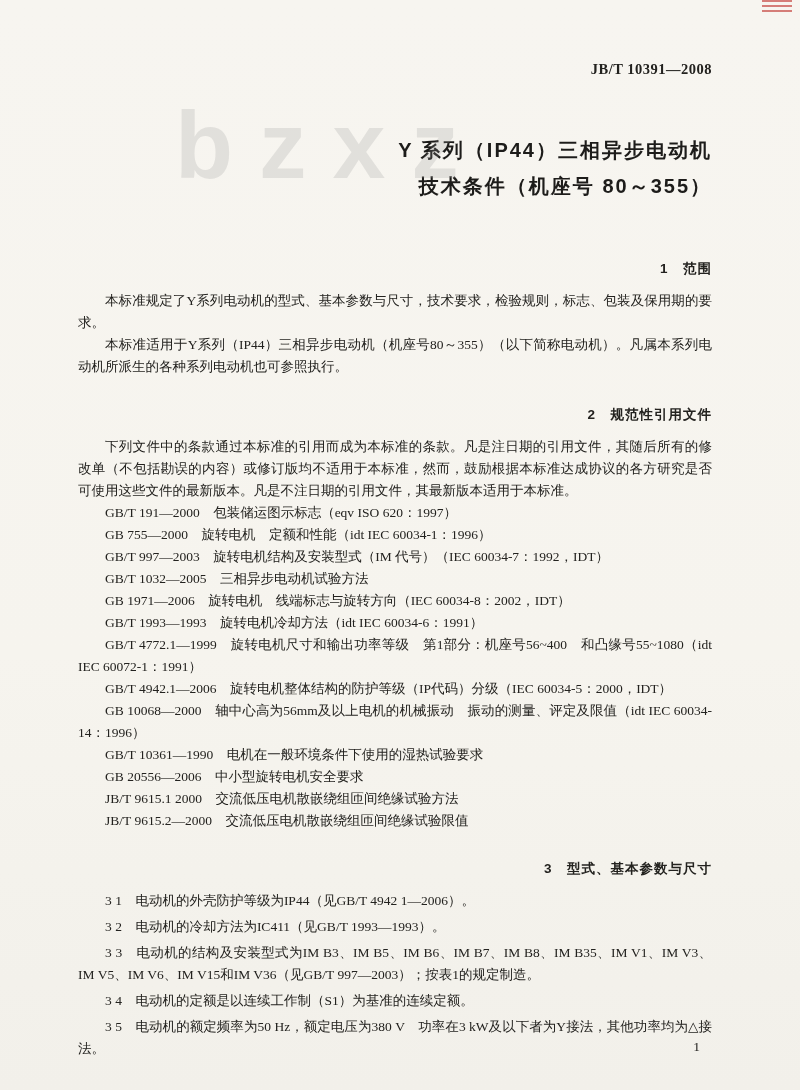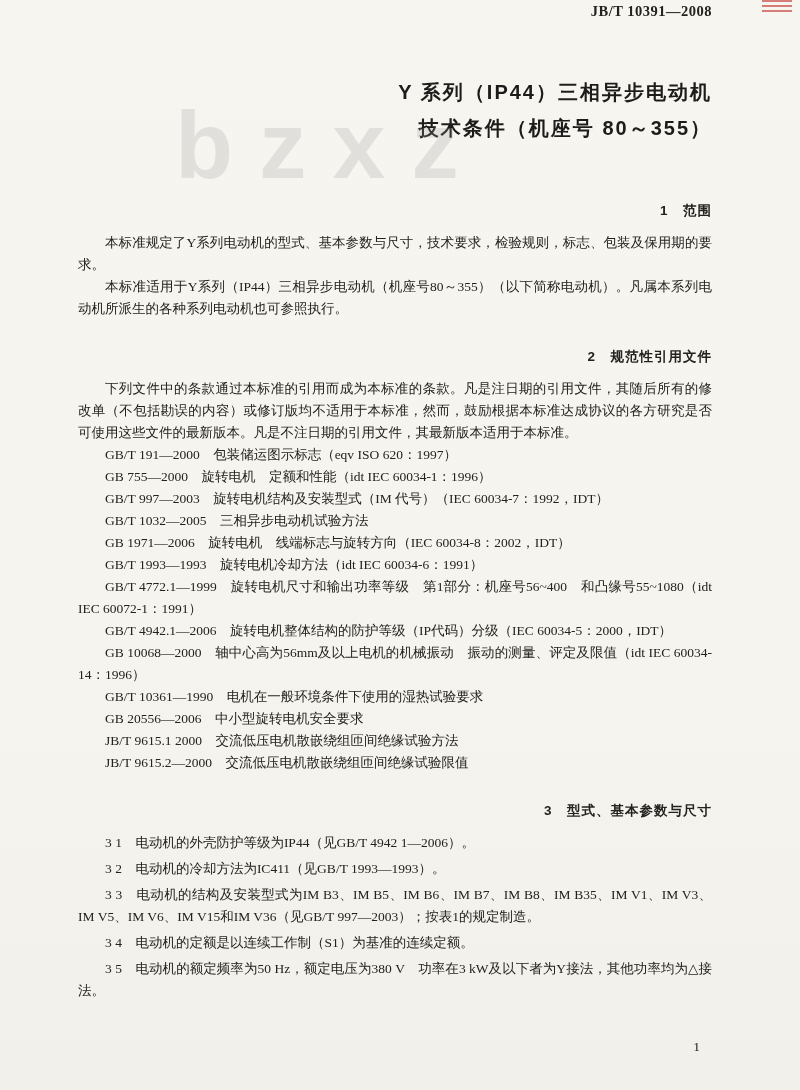--- a/index.html
+++ b/index.html
@@ -10,20 +10,21 @@
     background:#f6f4ef;
     background-image:linear-gradient(180deg,#f7f5f0 0%,#f6f4ee 60%,#f2f0ea 100%);
     overflow:hidden;
     color:#23221f;
     font-family:"Liberation Serif","DejaVu Serif",serif;
     font-size:13.5px;
     line-height:22px;
   }
   .content{padding:0 88px 0 78px;}
   .doc-header{
+    padding-top:58px;
     text-align:right;
     font-family:"Liberation Serif","DejaVu Serif",serif;
     font-size:14.5px;
     font-weight:bold;
     letter-spacing:.5px;
   }
   .title-block{
     margin-top:52px;
     text-align:right;
     font-family:"Liberation Sans","DejaVu Sans",sans-serif;

